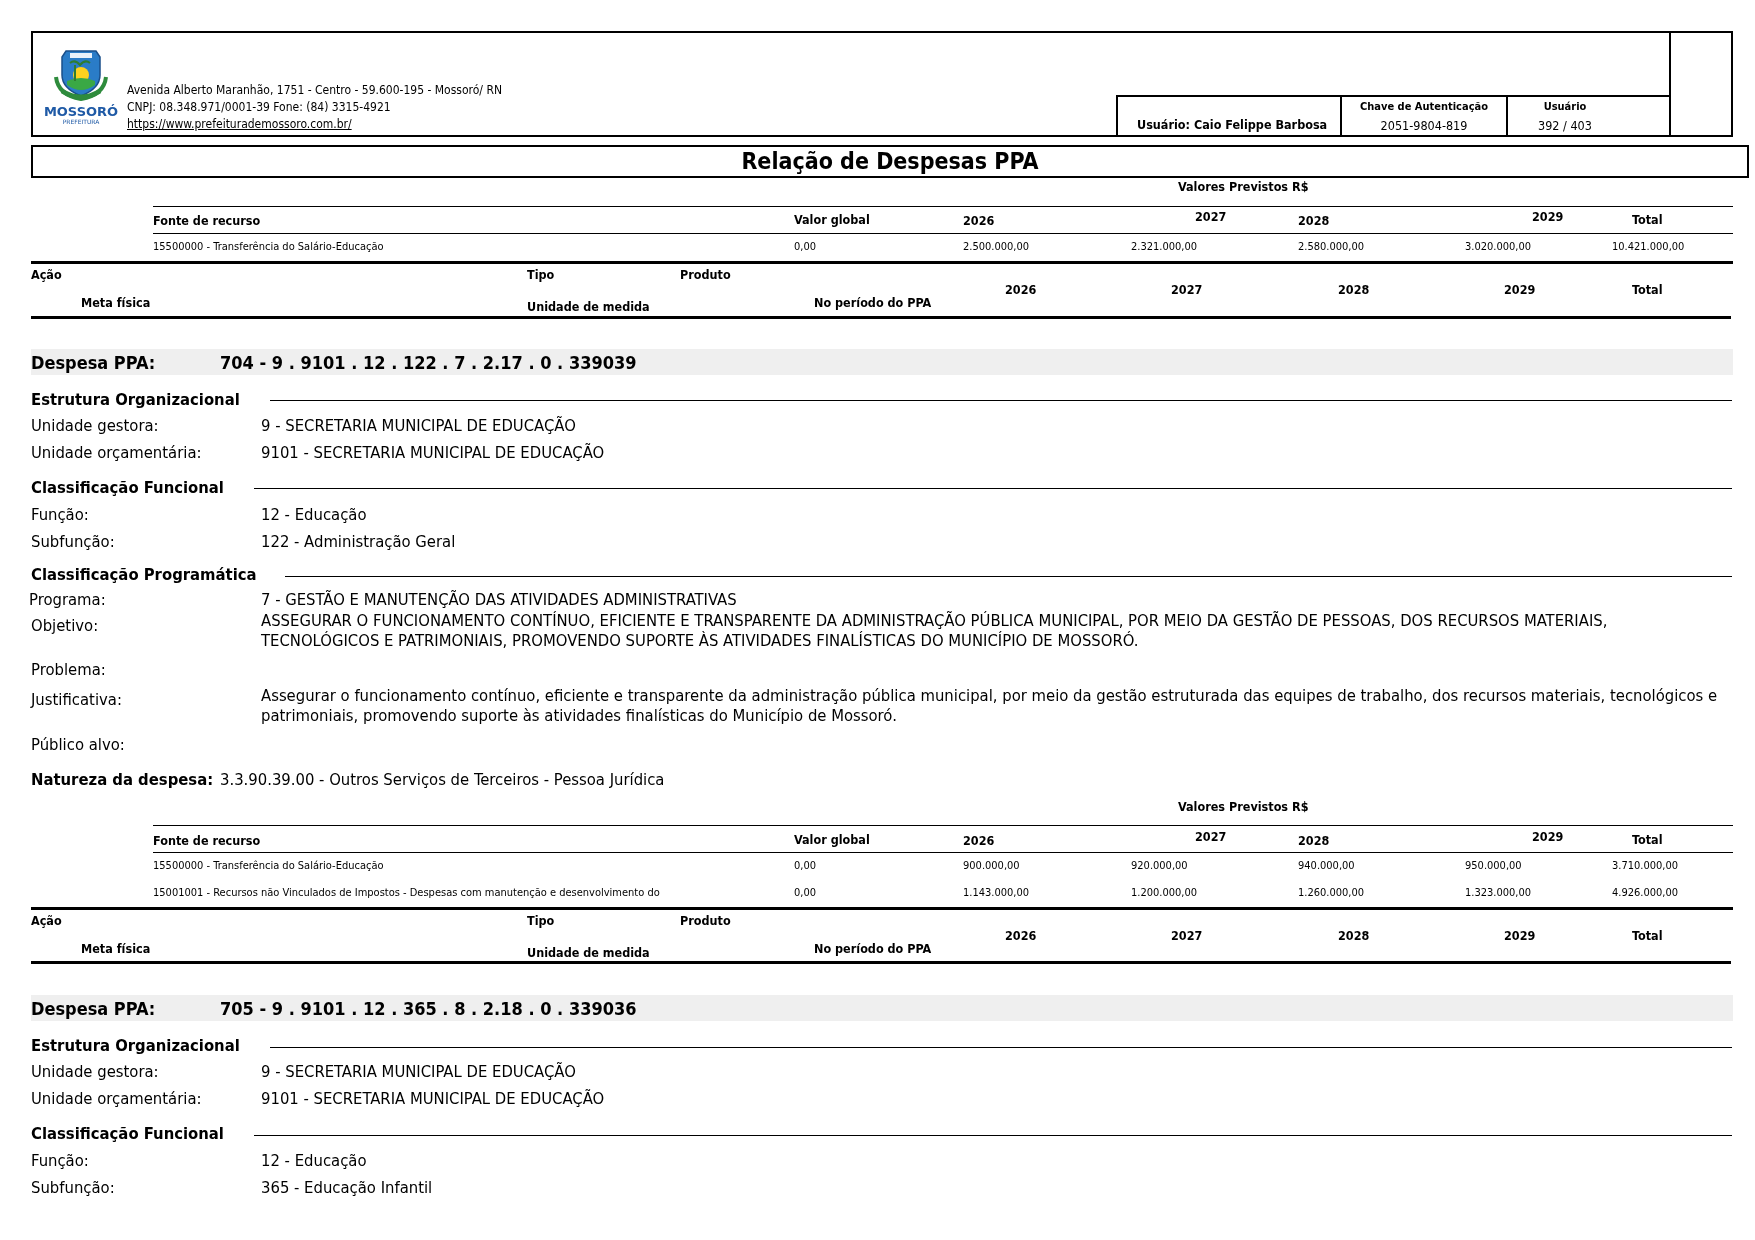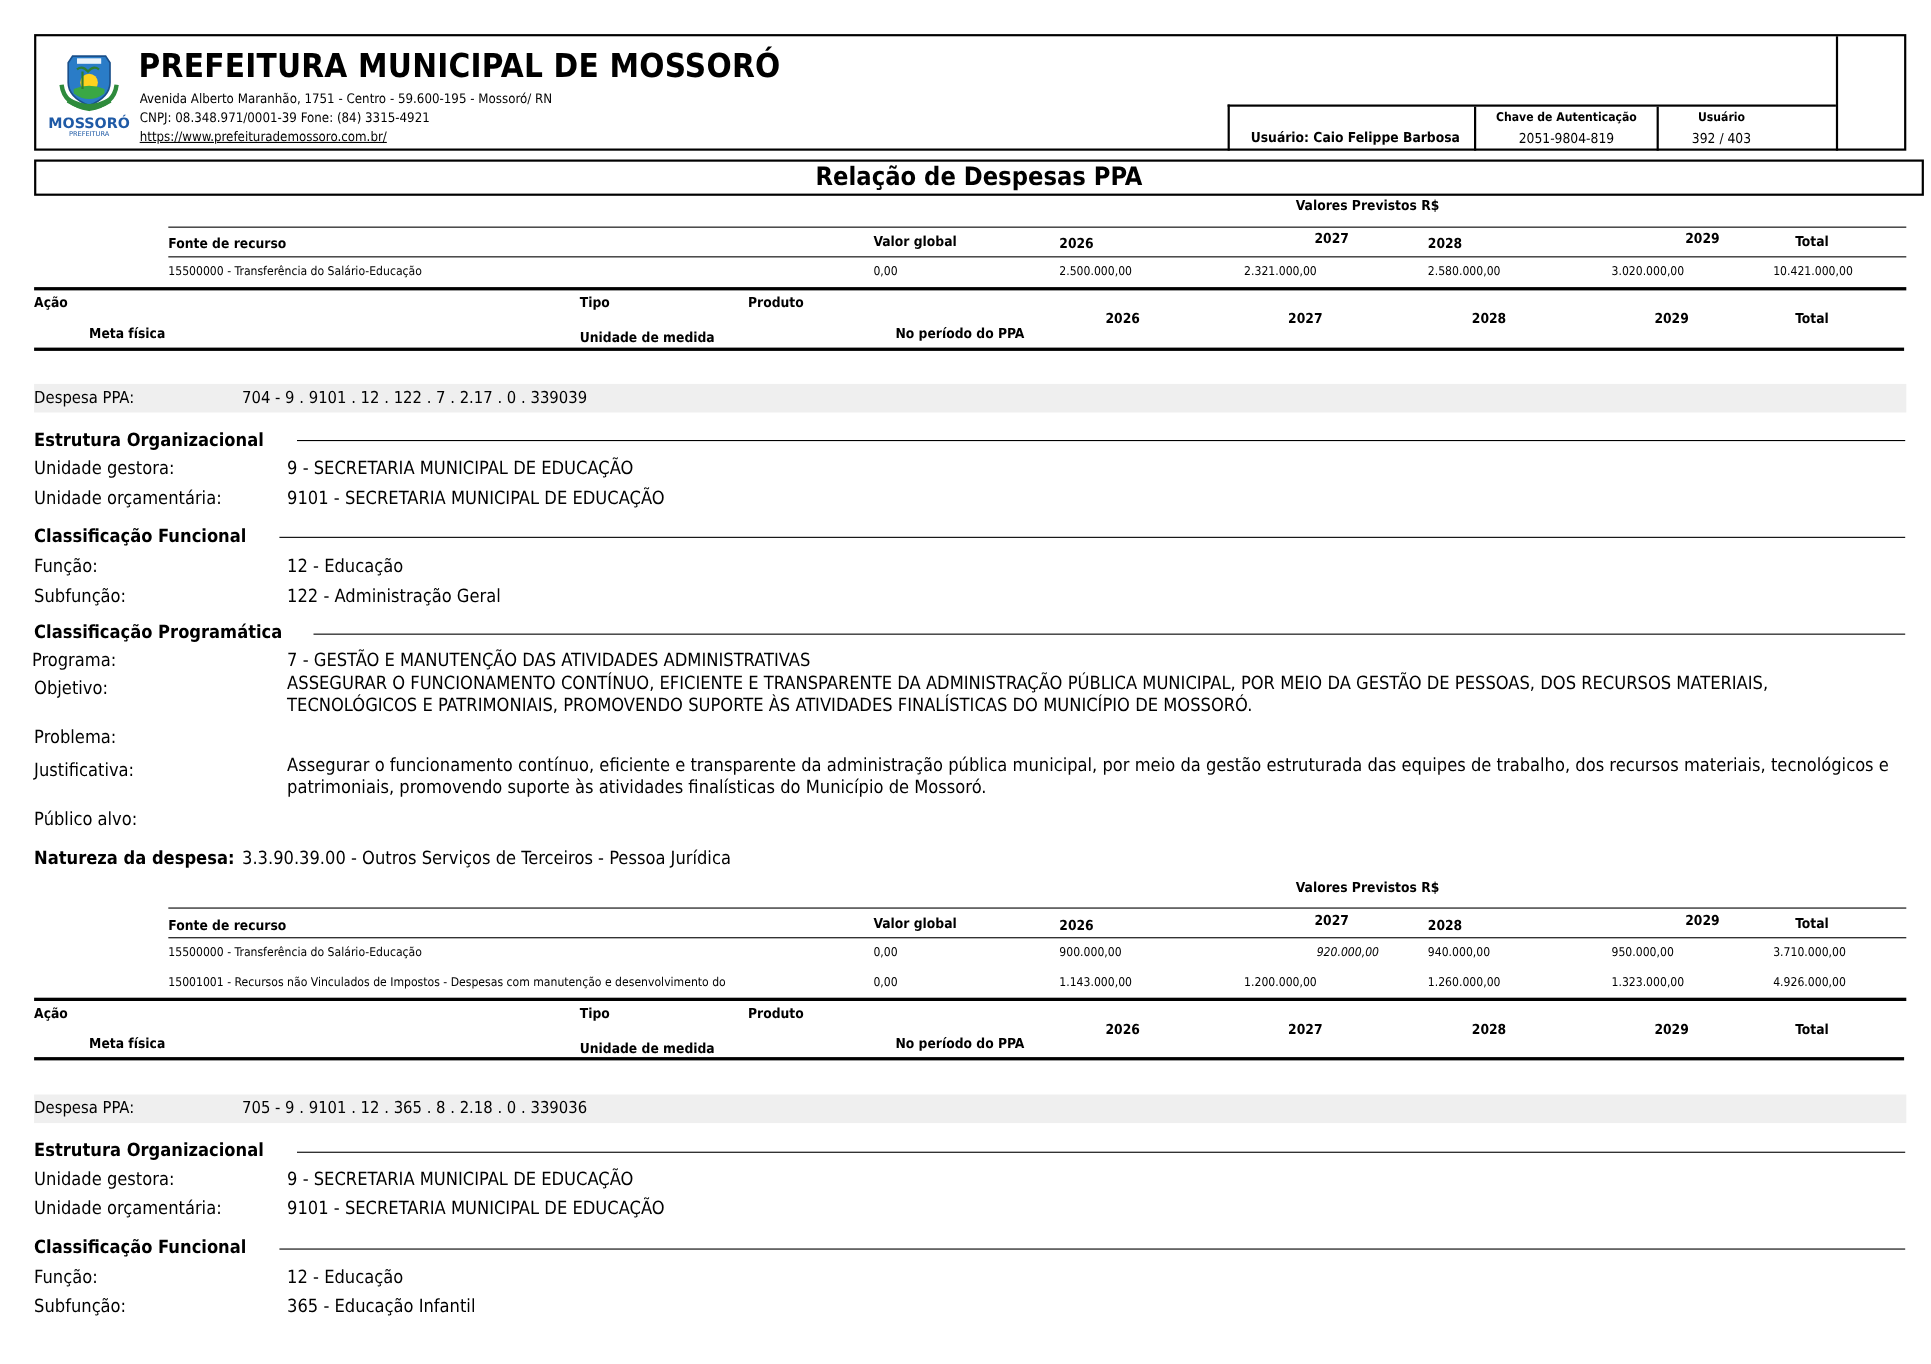--- a/index.html
+++ b/index.html
@@ -25,42 +25,41 @@
 
   
   .hline { position: absolute; height: 0; border-top: 1px solid #000; }
   .hline.thick { border-top: 3px solid #000; }
   .th { font-size: 12.5px; font-weight: bold; }
   .td { font-size: 11px; }
   .r { text-align: left; }
 
   
   .band { position: absolute; left: 31px; width: 1702px; height: 26px; background: #efefef; }
-  .band-label { font-size: 15px; font-weight: normal; }
+  .band-label { font-size: 18px; font-weight: bold; }
   .sec-title { font-size: 16.5px; font-weight: bold; }
   .lbl { font-size: 16.5px; }
   .val { font-size: 16.5px; }
 </style>
 </head>
 <body>
 
 <div class="hdr">
   <svg class="logo" viewBox="0 0 78 80">
     <path d="M24 4 h30 l4 6 v18 c0 10 -9 17 -19 21 c-10 -4 -19 -11 -19 -21 v-18 z" fill="#2a7cc7" stroke="#1a4f8a" stroke-width="1.5"></path>
     <rect x="28" y="6" width="22" height="5" fill="#eaf2fb"></rect>
     <circle cx="39" cy="28" r="8" fill="#ffd21f"></circle>
     <path d="M25 34 q14 -6 28 0 v4 q-14 10 -28 0 z" fill="#3aa845"></path>
     <path d="M33 18 v16" stroke="#2e7d32" stroke-width="2"></path>
     <path d="M28 16 q5 -4 10 2 q5 -6 10 -2" stroke="#2e7d32" stroke-width="2" fill="none"></path>
     <path d="M14 30 q2 18 25 22 q23 -4 25 -22" stroke="#2e8b3c" stroke-width="4" fill="none"></path>
     <path d="M20 44 q19 12 38 0" stroke="#2e8b3c" stroke-width="5" fill="none"></path>
     <text x="39" y="69" text-anchor="middle" font-family="DejaVu Sans, sans-serif" font-size="13" font-weight="bold" fill="#1f5aa6">MOSSORÓ</text>
     <text x="39" y="77" text-anchor="middle" font-family="DejaVu Sans, sans-serif" font-size="6" fill="#1f5aa6">PREFEITURA</text>
   </svg>
-  <div class="org-name">PREFEITURA MUNICIPAL DE MOSSORÓ</div>
   <div class="org-line" style="top:50px;">Avenida Alberto Maranhão, 1751 - Centro - 59.600-195 - Mossoró/ RN</div>
   <div class="org-line" style="top:67px;">CNPJ: 08.348.971/0001-39 Fone: (84) 3315-4921</div>
   <a class="org-line org-link" style="top:84px;">https://www.prefeiturademossoro.com.br/</a>
 
   <div class="user-box">
     <div class="cell" style="left:16px; width:178px;">
       <div class="abs b" style="left:3px; top:20px; font-size:12.5px;">Usuário: Caio Felippe Barbosa</div>
     </div>
     <div class="sep" style="left:222px;"></div>
     <div class="cell" style="left:224px; width:164px;">
@@ -160,21 +159,21 @@
   <div class="abs th" style="left:1195px; top:829px;">2027</div>
   <div class="abs th r" style="left:1298px; width:100px; top:833px;">2028</div>
   <div class="abs th" style="left:1532px; top:829px;">2029</div>
   <div class="abs th r" style="left:1632px; width:100px; top:832px;">Total</div>
   <div class="hline" style="left:153px; top:852px; width:1580px;"></div>
 
   <div>
     <div class="abs td" style="left:153px; top:859px;">15500000 - Transferência do Salário-Educação</div>
     <div class="abs td r" style="left:794px; width:100px; top:859px;">0,00</div>
     <div class="abs td r" style="left:963px; width:100px; top:859px;">900.000,00</div>
-    <div class="abs td r" style="left:1197px; width:100px; top:859px;font-style:italic;">920.000,00</div>
+    <div class="abs td r" style="left:1131px; width:100px; top:859px;">920.000,00</div>
     <div class="abs td r" style="left:1298px; width:100px; top:859px;">940.000,00</div>
     <div class="abs td r" style="left:1465px; width:100px; top:859px;">950.000,00</div>
     <div class="abs td r" style="left:1612px; width:121px; top:859px;">3.710.000,00</div>
   </div>
   <div>
     <div class="abs td" style="left:153px; top:886px;">15001001 - Recursos não Vinculados de Impostos - Despesas com manutenção e desenvolvimento do</div>
     <div class="abs td r" style="left:794px; width:100px; top:886px;">0,00</div>
     <div class="abs td r" style="left:963px; width:100px; top:886px;">1.143.000,00</div>
     <div class="abs td r" style="left:1131px; width:100px; top:886px;">1.200.000,00</div>
     <div class="abs td r" style="left:1298px; width:100px; top:886px;">1.260.000,00</div>

